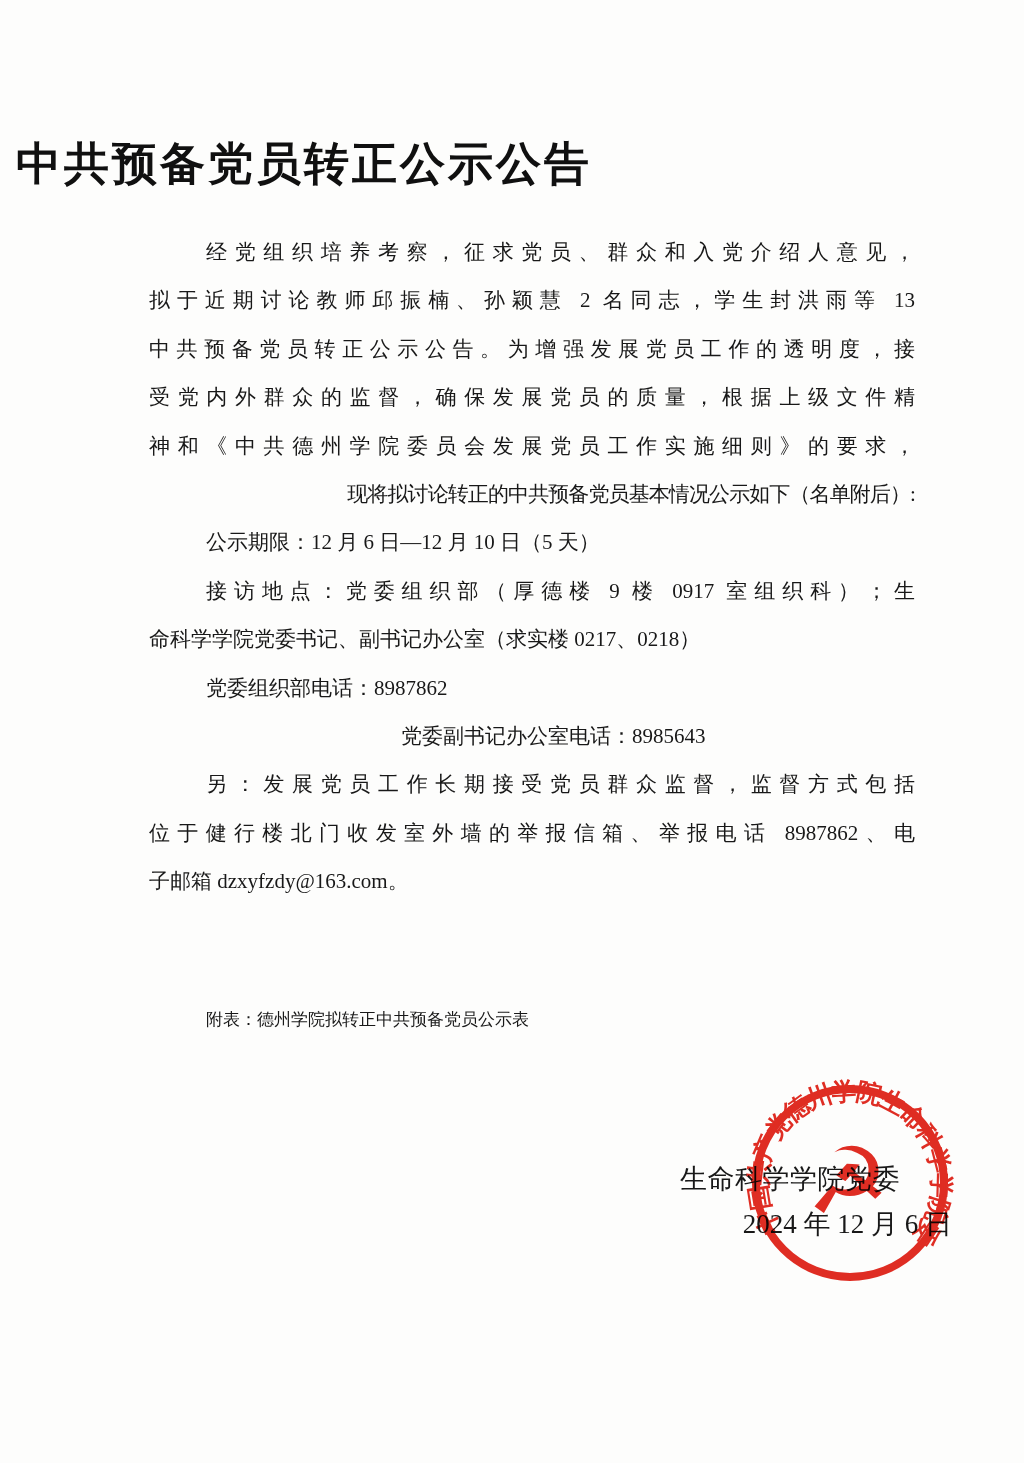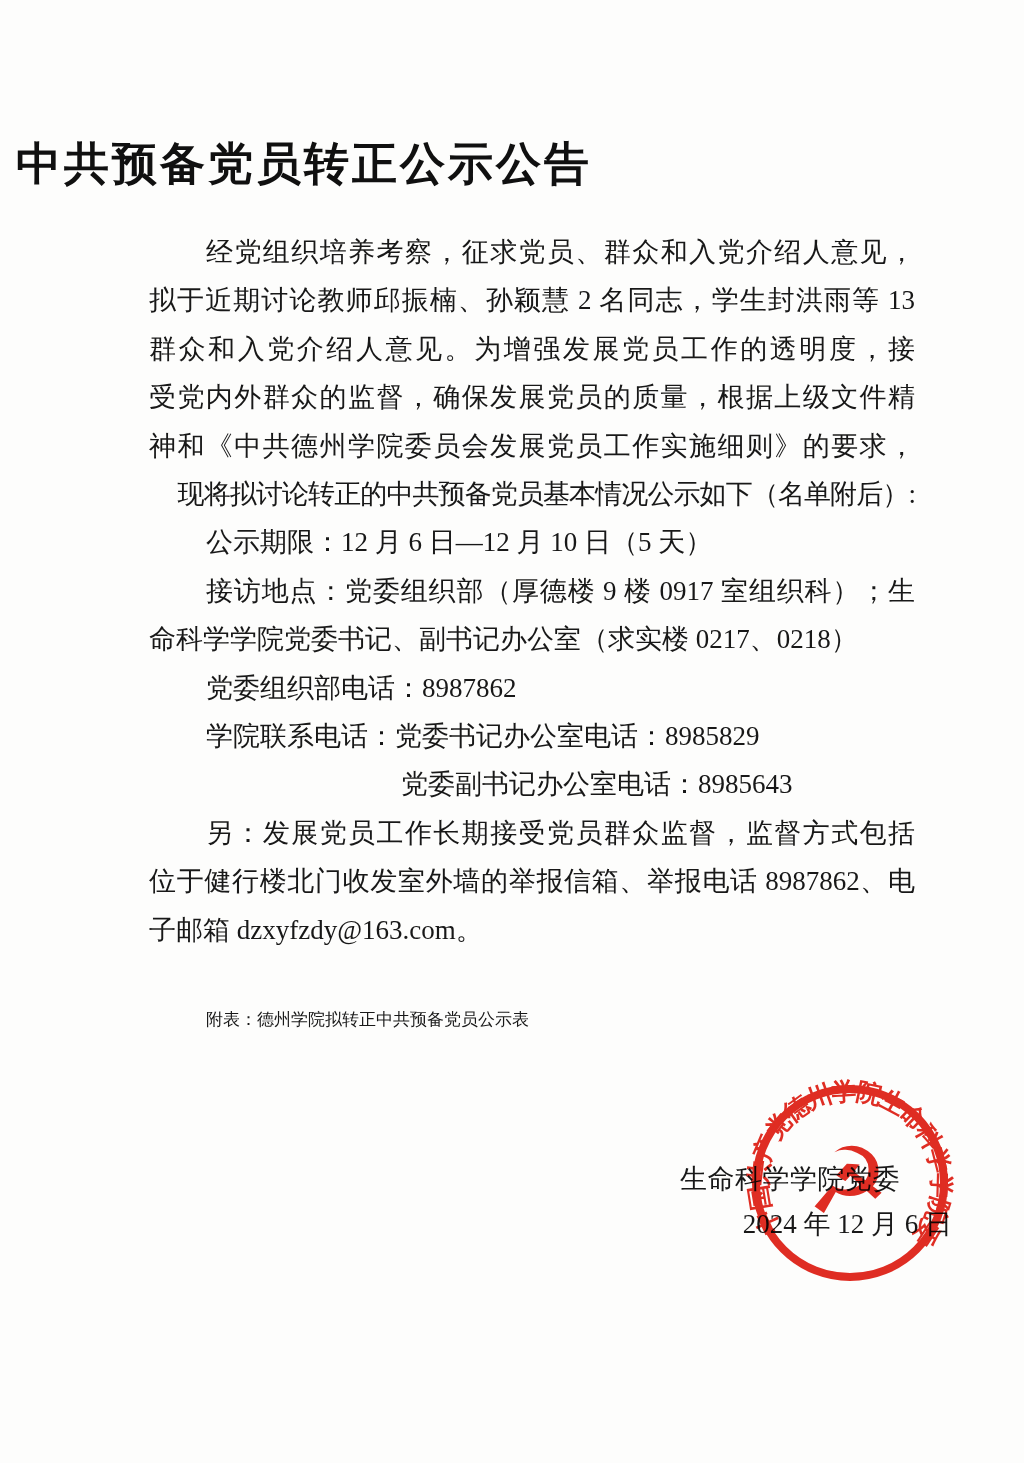--- a/index.html
+++ b/index.html
@@ -23,21 +23,21 @@
     font-size: 45px;
     font-weight: 700;
     letter-spacing: 3px;
     color: #101010;
   }
   .body-text {
     position: absolute;
     top: 228px;
     left: 149px;
     width: 766px;
-    font-size: 27px;
+    font-size: 21px;
     line-height: 48.4px;
     color: #181818;
   }
   .line { white-space: nowrap; }
   .line.just { text-align: justify; text-align-last: justify; white-space: normal; }
   .line.ind1 { padding-left: 57px; }
   .line.ind2 { padding-left: 252px; }
   .line.compact { letter-spacing: -0.9px; text-align: right; }
   .attachment {
     position: absolute;
@@ -89,29 +89,28 @@
 </head>
 <body>
 
 <div class="page">
 
   <h1 class="title">中共预备党员转正公示公告</h1>
 
   <div class="body-text" id="body-lines">
       <div class="line just ind1">经党组织培养考察，征求党员、群众和入党介绍人意见，</div>
       <div class="line just">拟于近期讨论教师邱振楠、孙颖慧 2 名同志，学生封洪雨等 13</div>
-      <div class="line just">群众和入党介绍人意见。为增强发展党员工作的透明度，接</div>
+      <div class="line just">中共预备党员转正公示公告。为增强发展党员工作的透明度，接</div>
       <div class="line just">受党内外群众的监督，确保发展党员的质量，根据上级文件精</div>
       <div class="line just">神和《中共德州学院委员会发展党员工作实施细则》的要求，</div>
       <div class="line compact">现将拟讨论转正的中共预备党员基本情况公示如下（名单附后）:</div>
       <div class="line ind1">公示期限：12 月 6 日—12 月 10 日（5 天）</div>
       <div class="line just ind1">接访地点：党委组织部（厚德楼 9 楼 0917 室组织科）；生</div>
       <div class="line">命科学学院党委书记、副书记办公室（求实楼 0217、0218）</div>
       <div class="line ind1">党委组织部电话：8987862</div>
-      <div class="line ind1">学院联系电话：党委书记办公室电话：8985829</div>
       <div class="line ind2">党委副书记办公室电话：8985643</div>
       <div class="line just ind1">另：发展党员工作长期接受党员群众监督，监督方式包括</div>
       <div class="line just">位于健行楼北门收发室外墙的举报信箱、举报电话 8987862、电</div>
       <div class="line">子邮箱 dzxyfzdy@163.com。</div>
     </div>
 
   <div class="attachment">附表：德州学院拟转正中共预备党员公示表</div>
 
   <div class="sig-org">生命科学学院党委</div>
 

